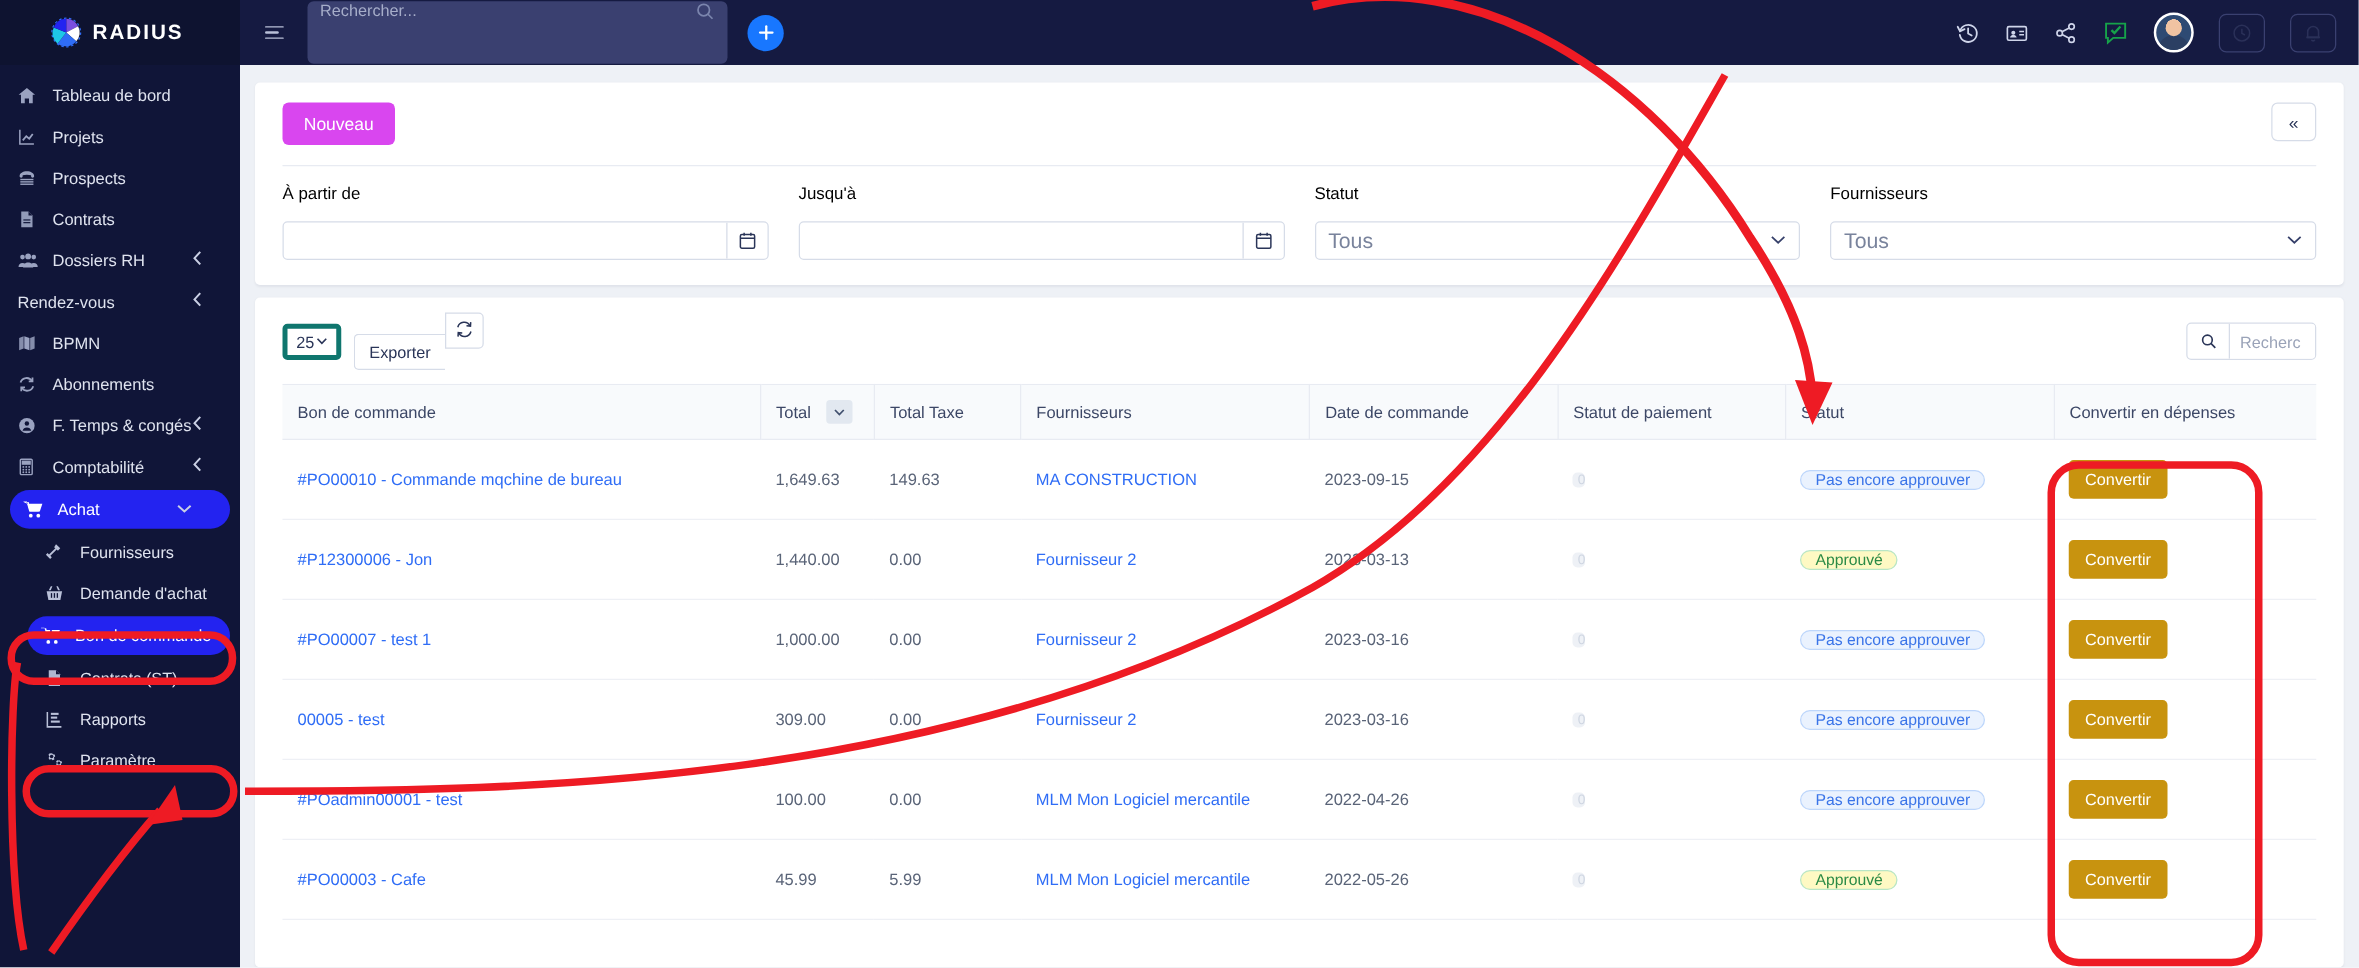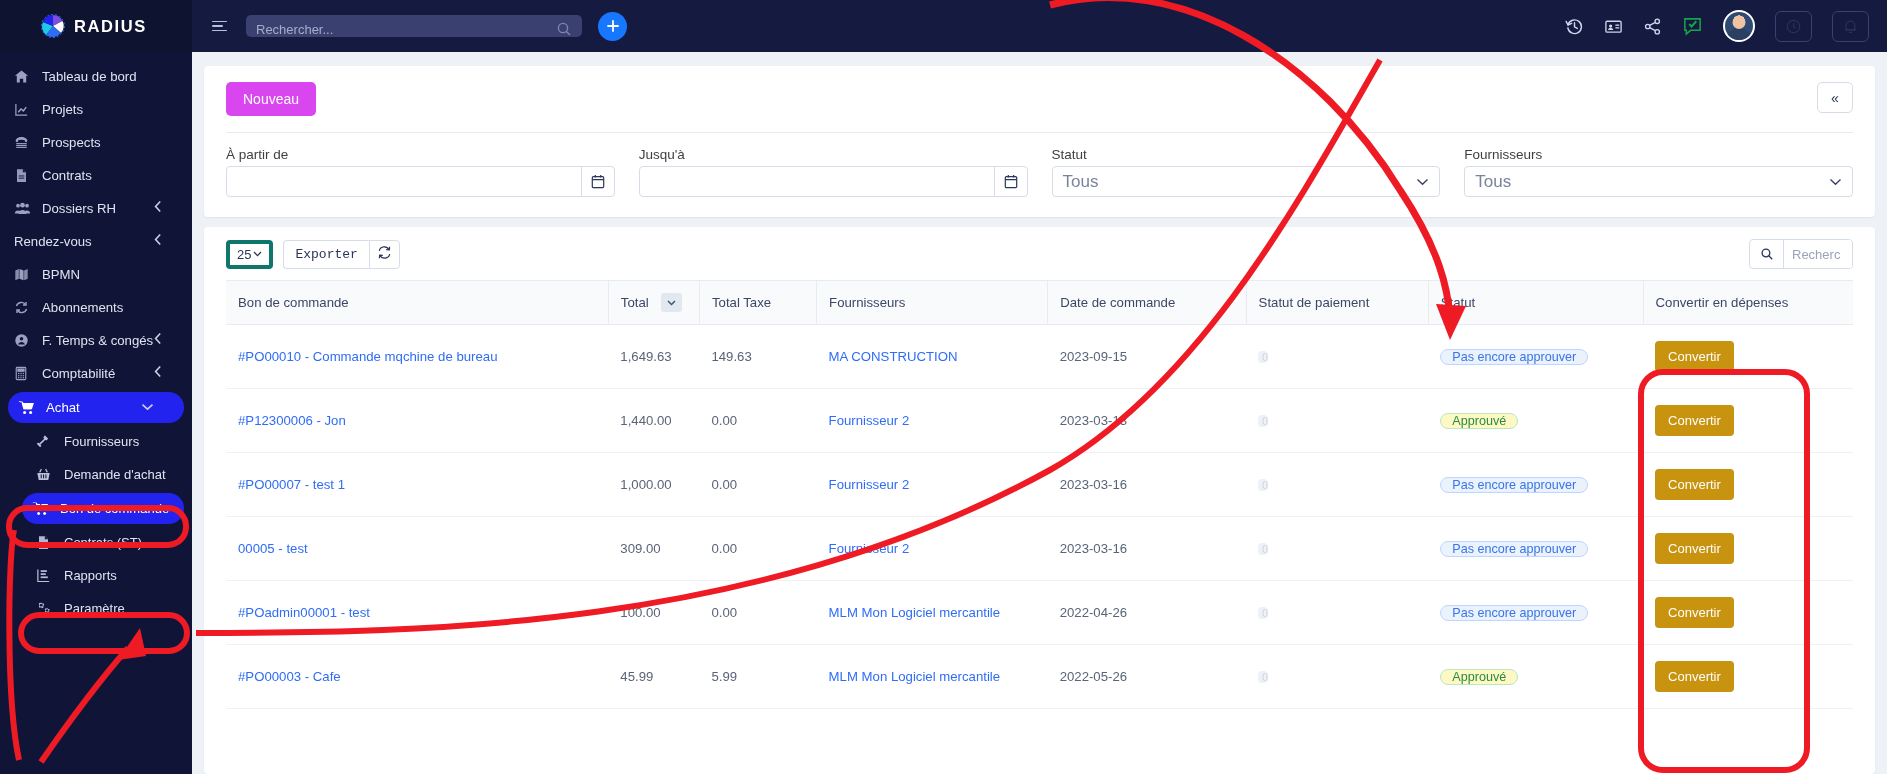--- a/index.html
+++ b/index.html
@@ -68,22 +68,22 @@
   .hamburger {
     width: 22px; height: 22px; margin: 0 12px 0 6px;
     display: flex; flex-direction: column; justify-content: center; gap: 3px;
     cursor: pointer;
   }
   .hamburger i { display: block; height: 1.6px; background: #b9c0d8; border-radius: 1px; }
   .hamburger i:nth-child(1) { width: 15px; }
   .hamburger i:nth-child(2) { width: 11px; }
   .hamburger i:nth-child(3) { width: 15px; }
   .searchwrap {
-    width: 336px; height: 22px; background: #3a4070;
-    border-radius: 5px; display: flex; align-items: flex-end;
+    width: 336px; height: 50px; background: #3a4070;
+    border-radius: 5px; display: flex; align-items: flex-start;
     padding: 0 10px;
   }
   .searchwrap input {
     flex: 1; background: transparent; border: none; outline: none;
     color: #ccd2e8; font-size: 13px; font-family: "Liberation Sans", sans-serif;
   }
   .searchwrap input::placeholder { color: #a6adc9; }
   .search-ico { color: #7b85ad; display: flex; }
   .plus-btn {
     width: 29px; height: 29px; border-radius: 50%;
@@ -133,21 +133,21 @@
     width: 36px; height: 31px; border: 1px solid #d6dce8; border-radius: 5px;
     background: #fff; color: #2a3558; display: flex; align-items: center;
     justify-content: center; cursor: pointer; font-size: 14px;
   }
   .divider { height: 1px; background: #e8ebf2; margin: 16px 0 0 0; }
 
   .filters {
     display: flex; gap: 24px; padding: 14px 22px 20px 22px;
   }
   .fgroup { flex: 1; min-width: 0; }
-  .flabel { font-size: 13.5px; color: #404040; margin-bottom: 4px; }
+  .flabel { font-size: 13.5px; color: #000000; margin-bottom: 15px; }
   .finput {
     height: 31px; border: 1px solid #d6dce8; border-radius: 4px;
     display: flex; align-items: center; background: #fff; overflow: hidden;
   }
   .finput input {
     flex: 1; border: none; outline: none; height: 100%; padding: 0 9px;
     font-size: 13px; color: #333; font-family: "Liberation Sans", sans-serif;
     background: transparent;
   }
   .cal-btn {
@@ -172,21 +172,22 @@
     height: 29px; min-width: 42px; border: 4px solid #0f766e; border-radius: 4px;
     display: flex; align-items: center; justify-content: center; gap: 2px;
     font-size: 13px; color: #2a3558; padding: 0 7px; cursor: pointer; background: #fff;
   }
   .pgsize .chev { font-size: 9px; color: #2a3558; }
   .btn-group { display: flex; margin-left: 10px; }
   .btn-export {
     height: 29px; border: 1px solid #d6dce8; border-right: none;
     border-radius: 4px 0 0 4px; background: #fff;
     font-size: 13px; color: #2a3558; padding: 0 11px; cursor: pointer;
-    font-family: Liberation Mono, monospace;
+    font-family: Liberation Sans, sans-serif;
+    margin-top: 17px;
   }
   .btn-refresh {
     height: 29px; width: 31px; border: 1px solid #d6dce8;
     border-radius: 0 4px 4px 0; background: #fff; cursor: pointer;
     display: flex; align-items: center; justify-content: center; color: #2a3558;
   }
   .tbl-search {
     margin-left: auto; display: flex; align-items: center;
     height: 30px; border: 1px solid #d6dce8; border-radius: 4px; overflow: hidden;
   }

